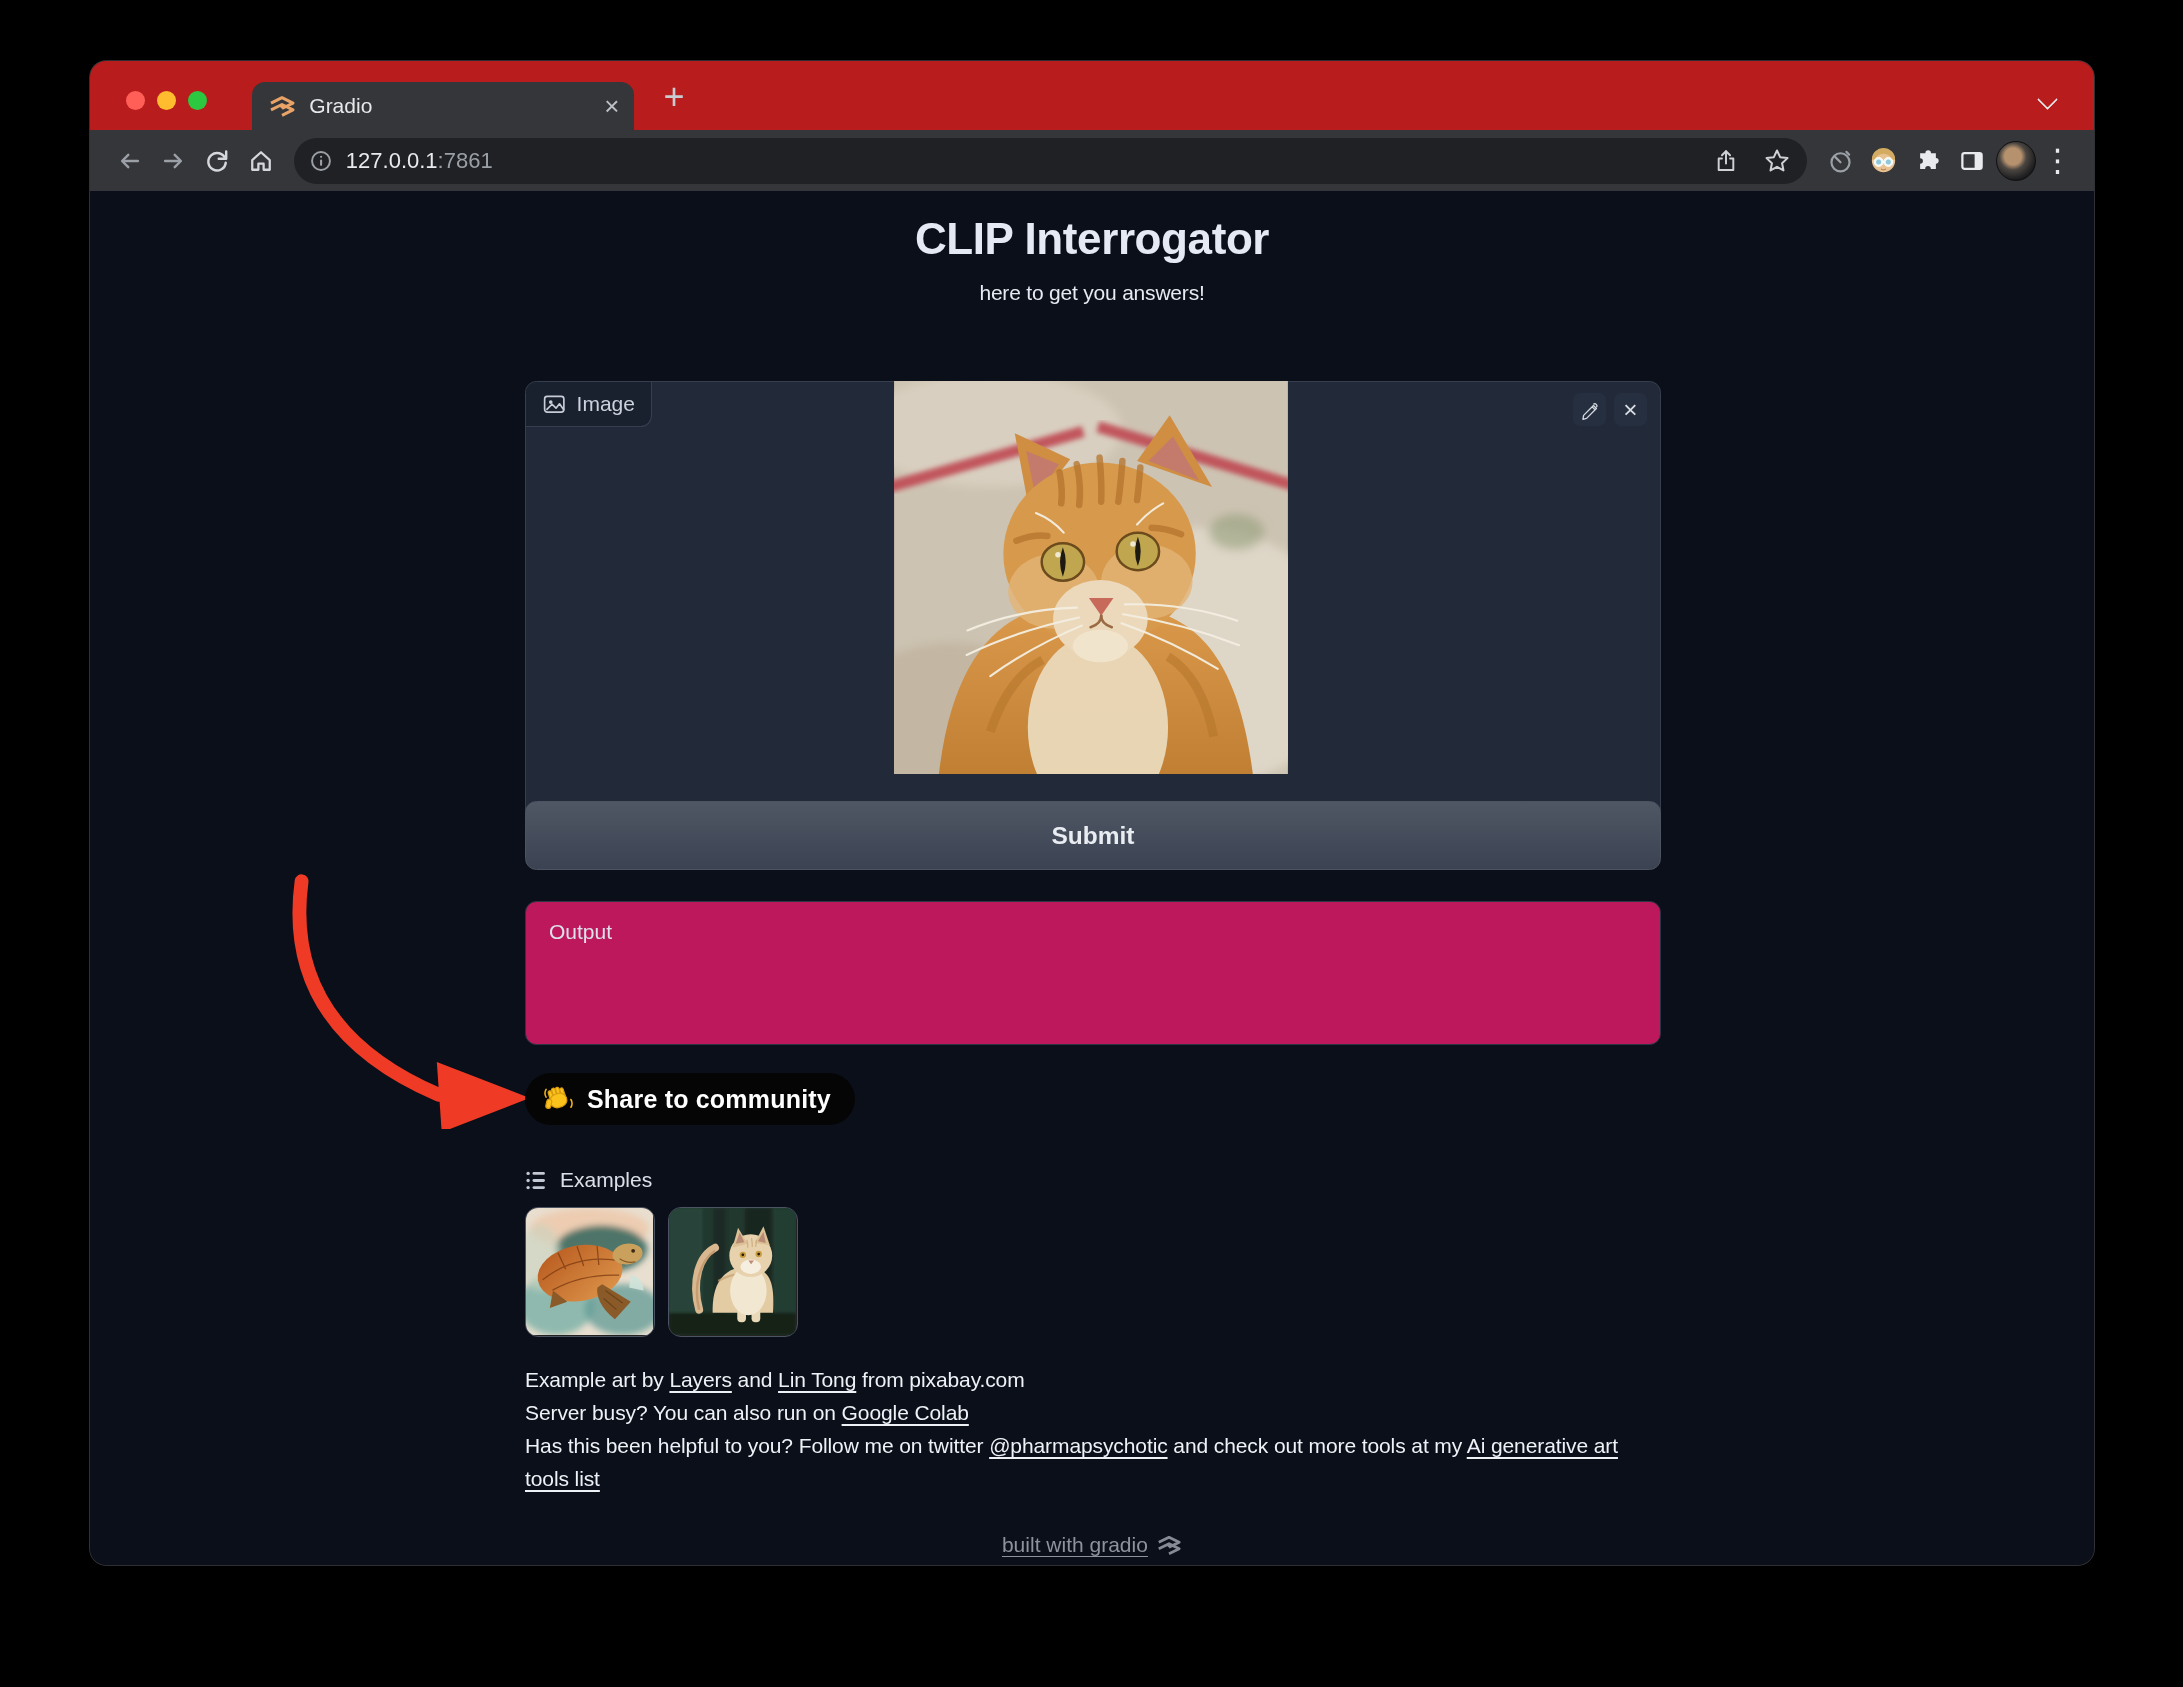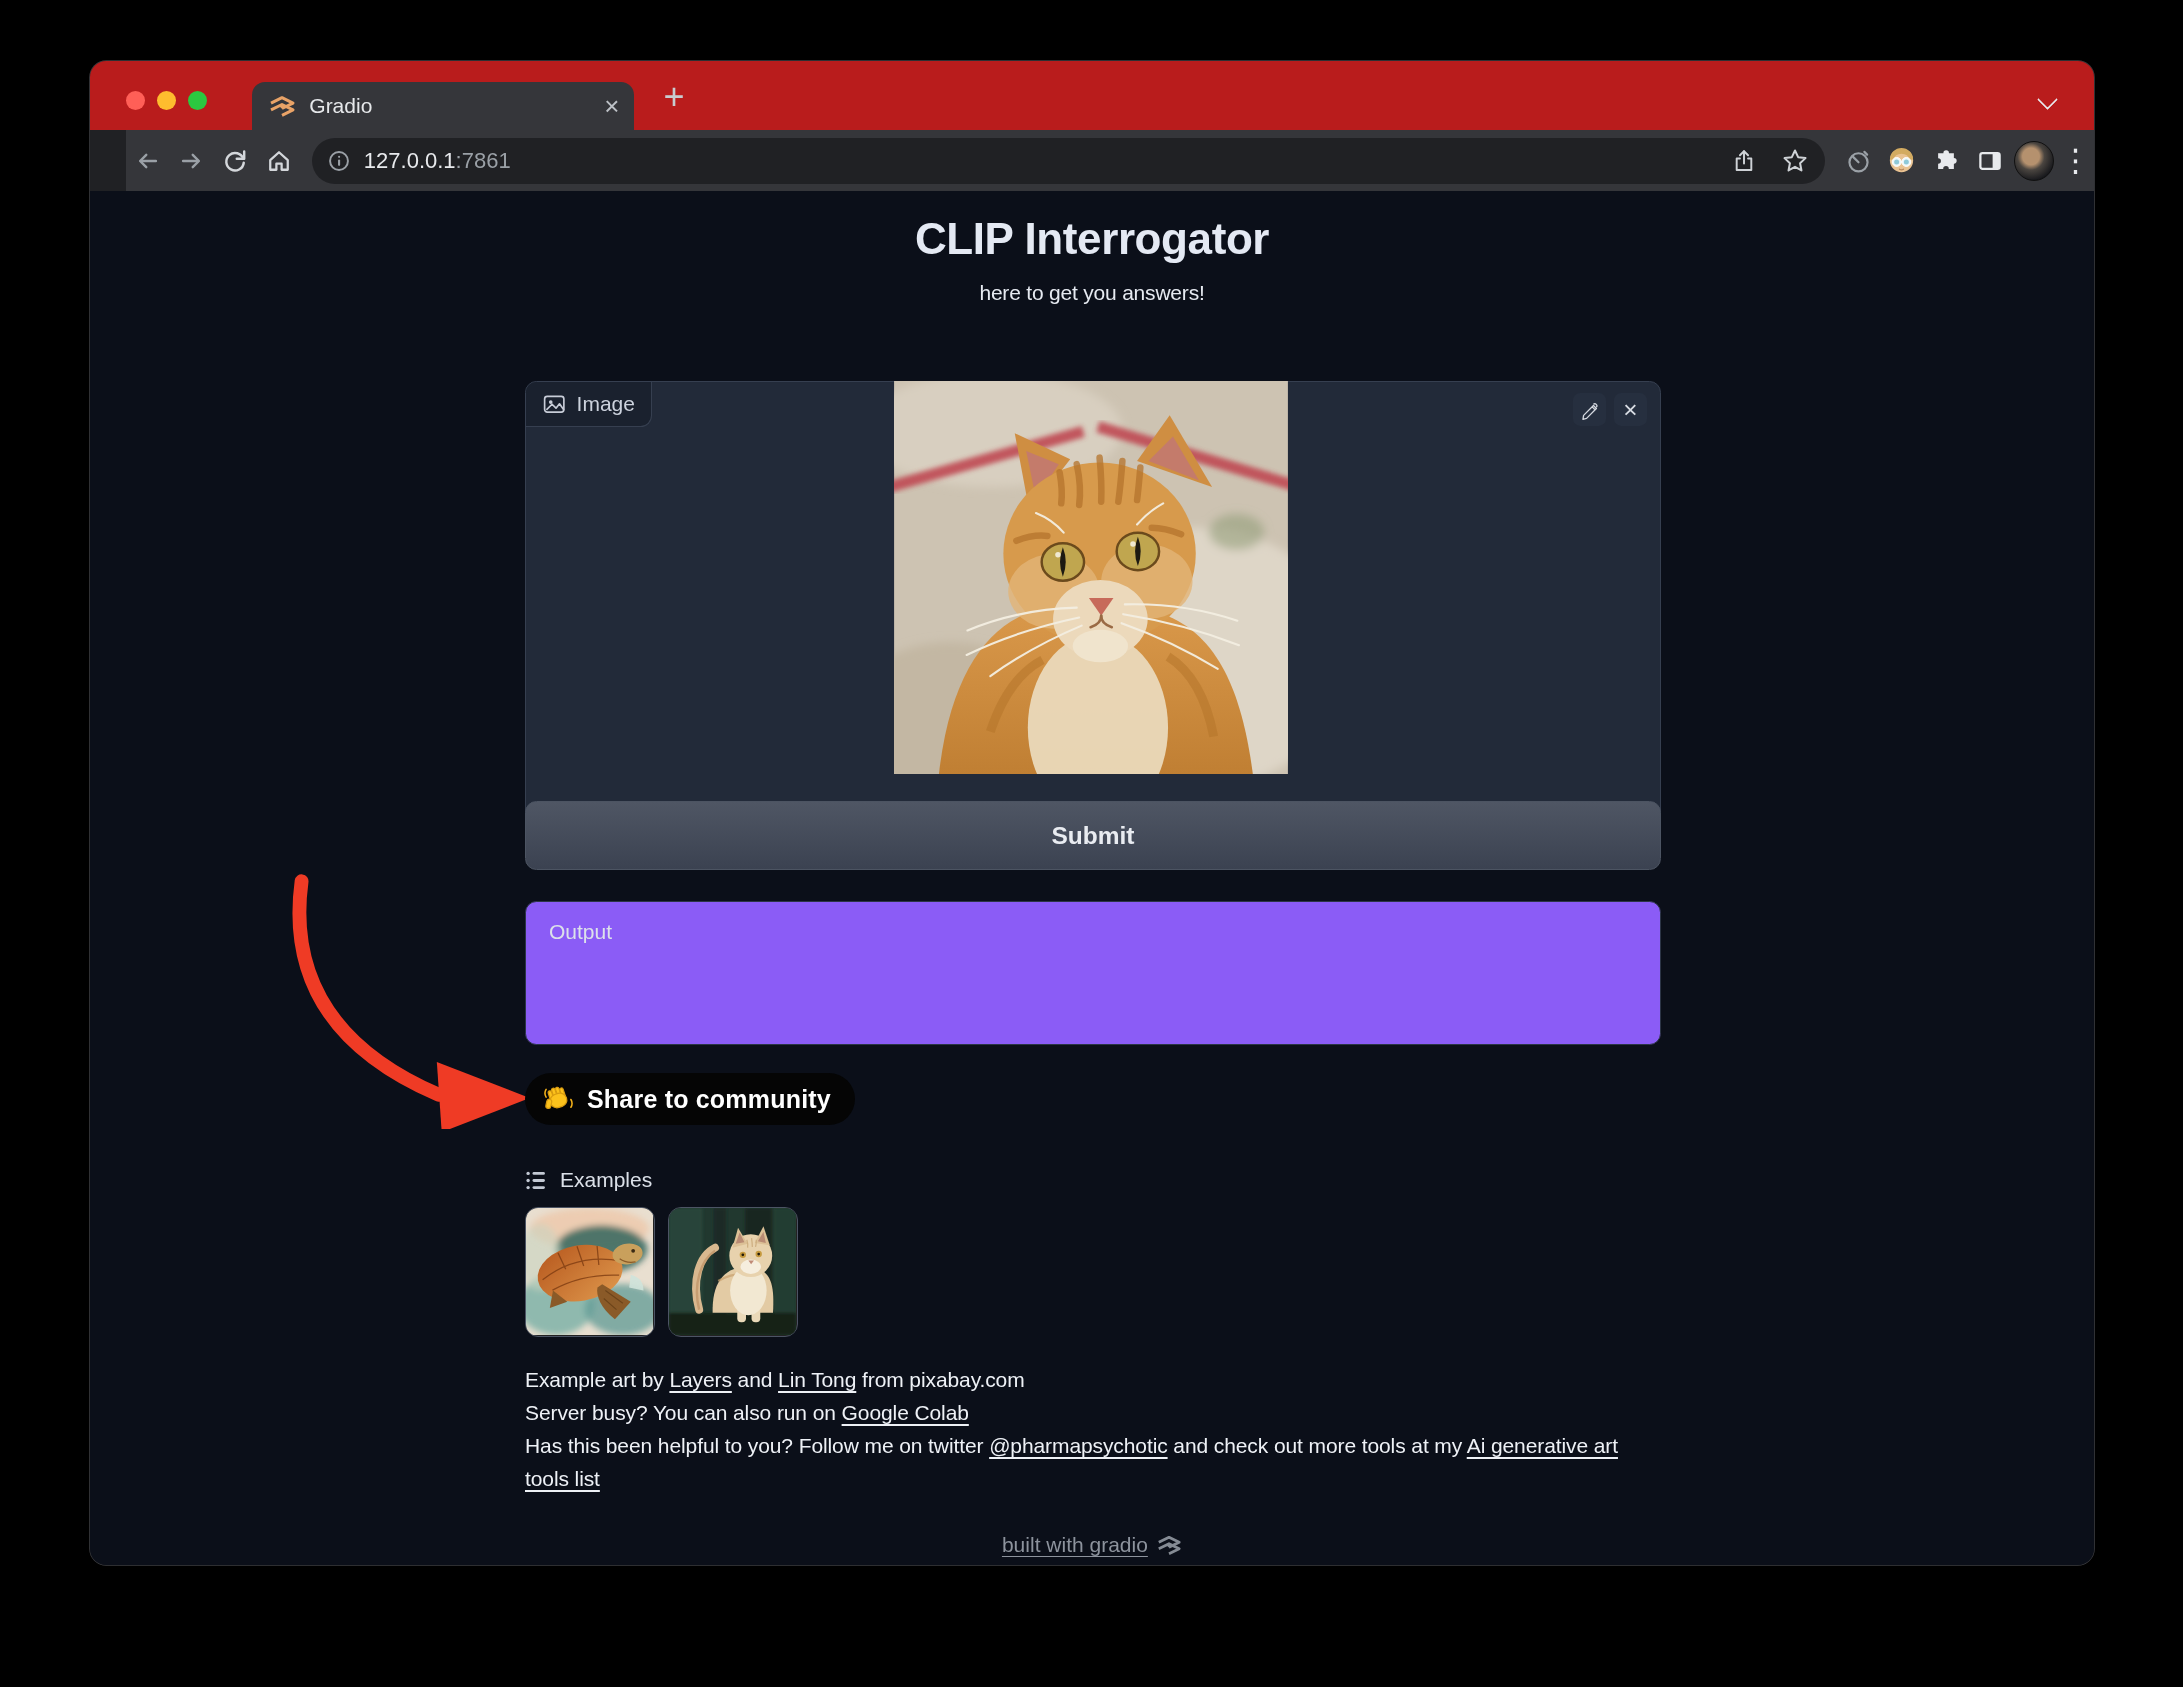--- a/index.html
+++ b/index.html
@@ -11,41 +11,41 @@
   .lights{position:absolute;left:36px;top:30px;display:flex;gap:12.2px;}
   .light{width:19px;height:19px;border-radius:50%;}
   .tab{position:absolute;left:162px;top:21px;width:382px;height:48px;background:#35363a;border-radius:13px 13px 0 0;
        display:flex;align-items:center;padding:0 14.7px 0 16.3px;gap:13px;box-sizing:border-box;}
   .tab-title{font-size:21px;color:#e6e8ea;flex:1;}
   .tab-close{font-size:26px;color:#bdc1c6;line-height:1;cursor:default;}
   .newtab{position:absolute;left:566px;top:18px;width:36px;height:36px;font-size:36px;color:#c8cbcf;display:flex;align-items:center;justify-content:center;font-weight:300;}
   .tab-overflow{position:absolute;right:38px;top:31px;width:16.3px;height:16.3px;}
   .chev{width:13px;height:13px;border-right:2.6px solid #e8eaed;border-bottom:2.6px solid #e8eaed;transform:rotate(45deg);border-radius:1.6px;}
   
-  .toolbar{height:61px;background:#35363a;display:flex;align-items:center;padding:0 2px;gap:4.9px;margin-left:36px;}
+  .toolbar{height:61px;background:#35363a;display:flex;align-items:center;padding:0 20px;gap:4.9px;}
   .nav-ico{width:39px;height:39px;display:flex;align-items:center;justify-content:center;border-radius:50%;flex:0 0 auto;}
   .omnibox{flex:1;height:46px;background:#202124;border-radius:23px;display:flex;align-items:center;padding:0 11.4px 0 14.7px;gap:11.4px;margin:0 8.2px;min-width:0;}
   .url{font-size:22px;color:#e8eaed;white-space:nowrap;}
   .url .port{color:#9aa0a6;}
   .omni-spacer{flex:1;}
   .kebab{font-size:31px;color:#e8eaed;width:33px;text-align:center;line-height:1;}
   .avatar{width:38px;height:38px;border-radius:50%;background:radial-gradient(circle at 42% 38%,#b5916e 0 26%,#4a4540 42%,#17181c 75%);border:0.8px solid #111;flex:0 0 auto;}
   
   .content{position:relative;height:1374px;background:#0b0f19;color:#e7eaf0;}
   .page-title{position:absolute;top:23px;left:0;right:0;text-align:center;font-size:44px;font-weight:600;color:#e4e9f3;letter-spacing:-0.4px;}
   .subtitle{position:absolute;top:85px;left:0;right:0;text-align:center;font-size:21px;line-height:33px;color:#e6eaf1;letter-spacing:-0.2px;}
   .image-block{position:absolute;left:435px;top:190px;width:1136px;height:455px;background:#222a39;border:0.8px solid #363f50;border-radius:11.4px;box-sizing:border-box;text-align:right;}
   .img-badge{position:absolute;left:0;top:0;height:44px;display:flex;align-items:center;gap:9.8px;padding:0 16.3px;background:#1a212e;
              border-right:0.8px solid #363f50;border-bottom:0.8px solid #363f50;border-radius:10.6px 0 11.4px 0;color:#ccd2dd;font-size:21px;}
   .cat-photo{position:absolute;left:368px;top:-0.8px;width:394px;height:393px;}
   .img-tools{position:absolute;right:13px;top:11.4px;display:flex;gap:8.2px;}
   .tool-btn{width:33px;height:33px;border-radius:7.3px;background:#262f3f;display:flex;align-items:center;justify-content:center;color:#d9dde4;font-size:24.5px;line-height:1;}
   .submit{position:absolute;left:435px;top:610px;width:1136px;height:69px;border-radius:11.4px;background:linear-gradient(180deg,#4f5664,#3b4251);
           border:0.8px solid #4c5462;color:#e9ecf1;font-size:24.5px;font-weight:600;display:flex;align-items:center;justify-content:center;box-sizing:border-box;}
-  .output-block{position:absolute;left:435px;top:710px;width:1136px;height:144px;background:#8b5cf6;border:0.8px solid #2c3546;border-radius:11.4px;box-sizing:border-box;}
+  .output-block{position:absolute;left:435px;top:710px;width:1136px;height:144px;background:#be185d;border:0.8px solid #2c3546;border-radius:11.4px;box-sizing:border-box;}
   .output-label{position:absolute;left:23px;top:18px;font-size:21px;color:#dce1ea;}
   .output-box{position:absolute;left:23px;top:57px;width:1089px;height:65px;background:#212b3b;border:0.8px solid #3b4557;border-radius:8.2px;
               display:flex;align-items:center;padding:0 21px;font-size:23px;color:#e8ebf1;box-sizing:border-box;}
   .share-btn{position:absolute;left:435px;top:882px;height:52px;border-radius:26px;background:#050505;display:flex;align-items:center;gap:13px;
              padding:0 24.5px 0 18px;color:#fff;font-size:25px;font-weight:700;letter-spacing:0.2px;}
   .arrow-svg{position:absolute;left:179px;top:669px;width:277px;height:269px;}
   .examples-head{position:absolute;left:435px;top:977px;display:flex;align-items:center;gap:12px;color:#dbe0e8;font-size:21px;}
   .thumbs{position:absolute;left:435px;top:1016px;display:flex;gap:13px;}
   .thumb{width:130px;height:130px;border-radius:13px;border:1.6px solid #4c5464;overflow:hidden;box-sizing:border-box;background:#222;}
   .thumb svg{display:block;}

